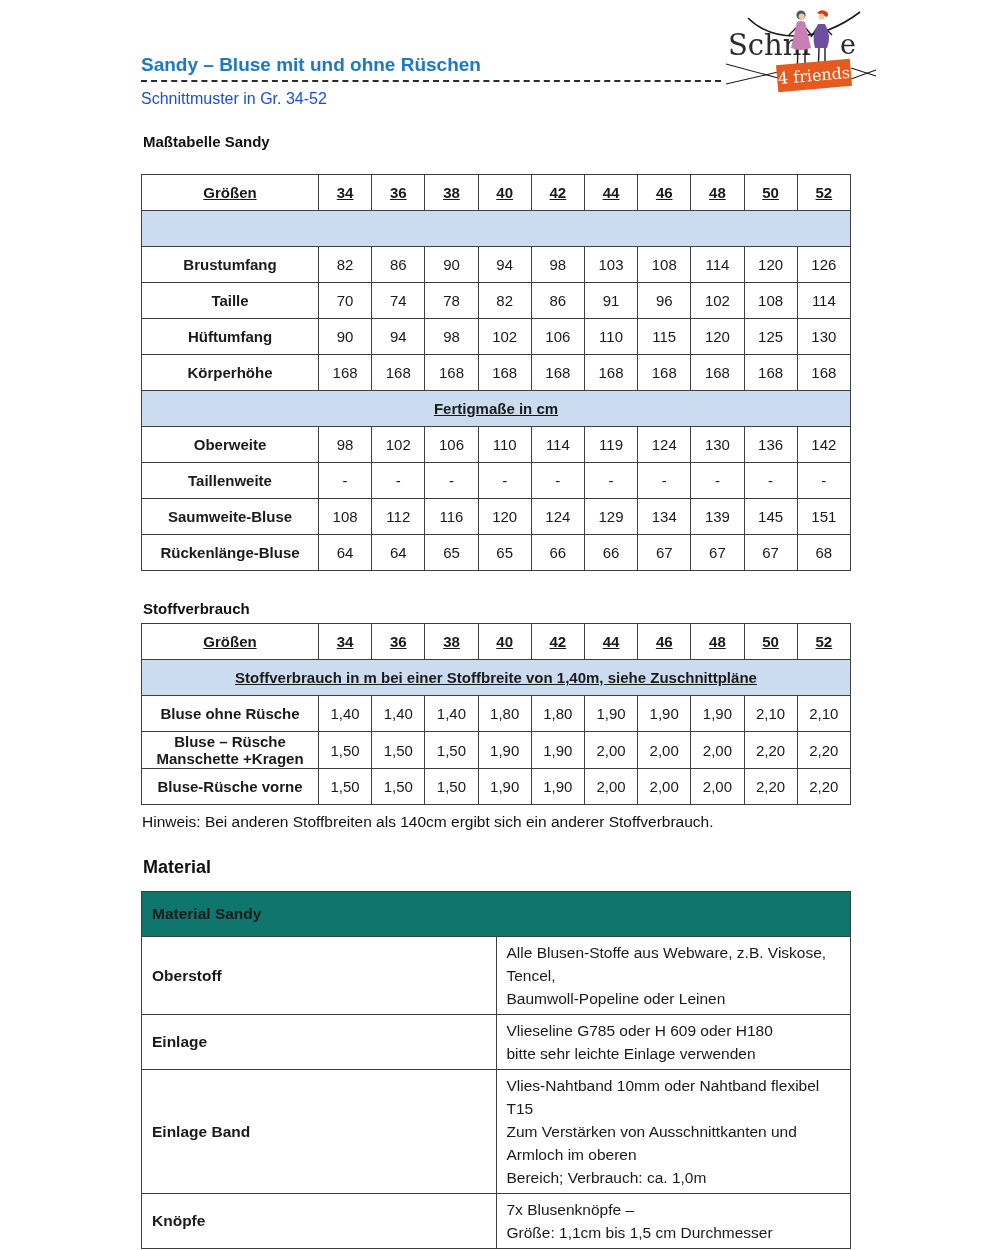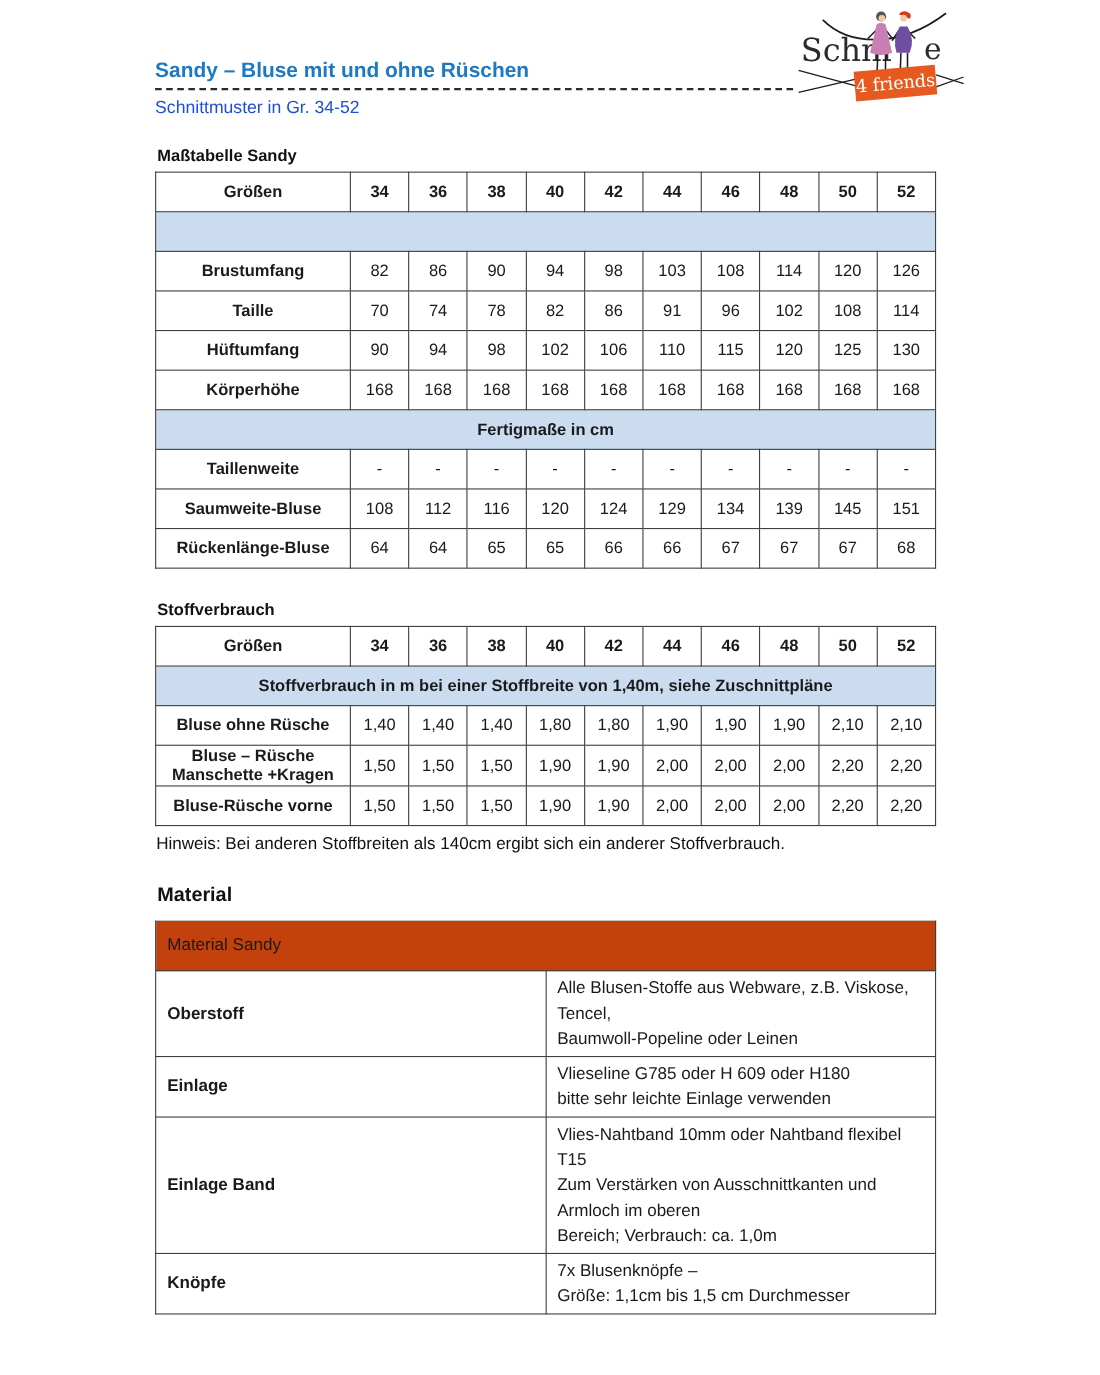--- a/index.html
+++ b/index.html
@@ -15,44 +15,44 @@
   h1.doc-title{
     margin:0;font-size:19px;line-height:24px;font-weight:bold;color:#1e78c2;
     padding-bottom:3px;border-bottom:2px dashed #2b2b2b;
   }
   .doc-subtitle{margin-top:7px;font-size:16px;line-height:19px;color:#1d4ed8;}
 
   .logo{position:absolute;top:2px;left:720px;width:170px;height:104px;}
 
   
   h2.sec{margin:0;font-size:15px;font-weight:bold;color:#111;}
-  h2.mass{margin:25px 0 6px 2px;}
+  h2.mass{margin:25px 0 24px 2px;}
   h2.stoff{margin:29px 0 6px 2px;}
   h2.material{margin:26px 0 13px 2px;font-size:18px;}
 
   
   table.size-table{border-collapse:collapse;width:710px;table-layout:fixed;}
   table.size-table td{
     border:1.5px solid #3f3f3f;text-align:center;vertical-align:middle;
     font-size:15px;height:33px;padding:1px 2px;background:#fff;
   }
   table.size-table td.lbl{font-weight:bold;width:172px;}
-  table.size-table td.hd{font-weight:bold;}
+  table.size-table td.hd{font-weight:bold;text-decoration:underline;}
   table.size-table td.band{background:#cbdcf0;}
 
   .note{margin:7px 0 0 1px;font-size:15.5px;line-height:19px;color:#111;}
 
   
   table.material-table{border-collapse:collapse;width:710px;table-layout:fixed;}
   table.material-table td{
     border:1.5px solid #3f3f3f;font-size:15.5px;vertical-align:middle;
     padding:4px 10px;background:#fff;
   }
   table.material-table td.mhead{
-    background:#c2410c;font-weight:normal;height:36px;padding:4px 10px;
+    background:#0f766e;font-weight:bold;height:36px;padding:4px 10px;
   }
   table.material-table td.mlbl{width:184px;font-weight:bold;line-height:20px;}
   table.material-table td.mval{line-height:23px;height:40px;}
   table.material-table .line{line-height:23px;}
 </style>
 </head>
 <body>
 
 <div class="page">
 
@@ -172,20 +172,33 @@
           <td>168</td>
           <td>168</td>
           <td>168</td>
           <td>168</td>
           <td>168</td>
         </tr>
         <tr>
           <td class="band hd" colspan="11">Fertigmaße in cm</td>
         </tr>
         <tr>
+          <td class="lbl">Oberweite</td>
+          <td>98</td>
+          <td>102</td>
+          <td>106</td>
+          <td>110</td>
+          <td>114</td>
+          <td>119</td>
+          <td>124</td>
+          <td>130</td>
+          <td>136</td>
+          <td>142</td>
+        </tr>
+        <tr>
           <td class="lbl">Taillenweite</td>
           <td>-</td>
           <td>-</td>
           <td>-</td>
           <td>-</td>
           <td>-</td>
           <td>-</td>
           <td>-</td>
           <td>-</td>
           <td>-</td>

